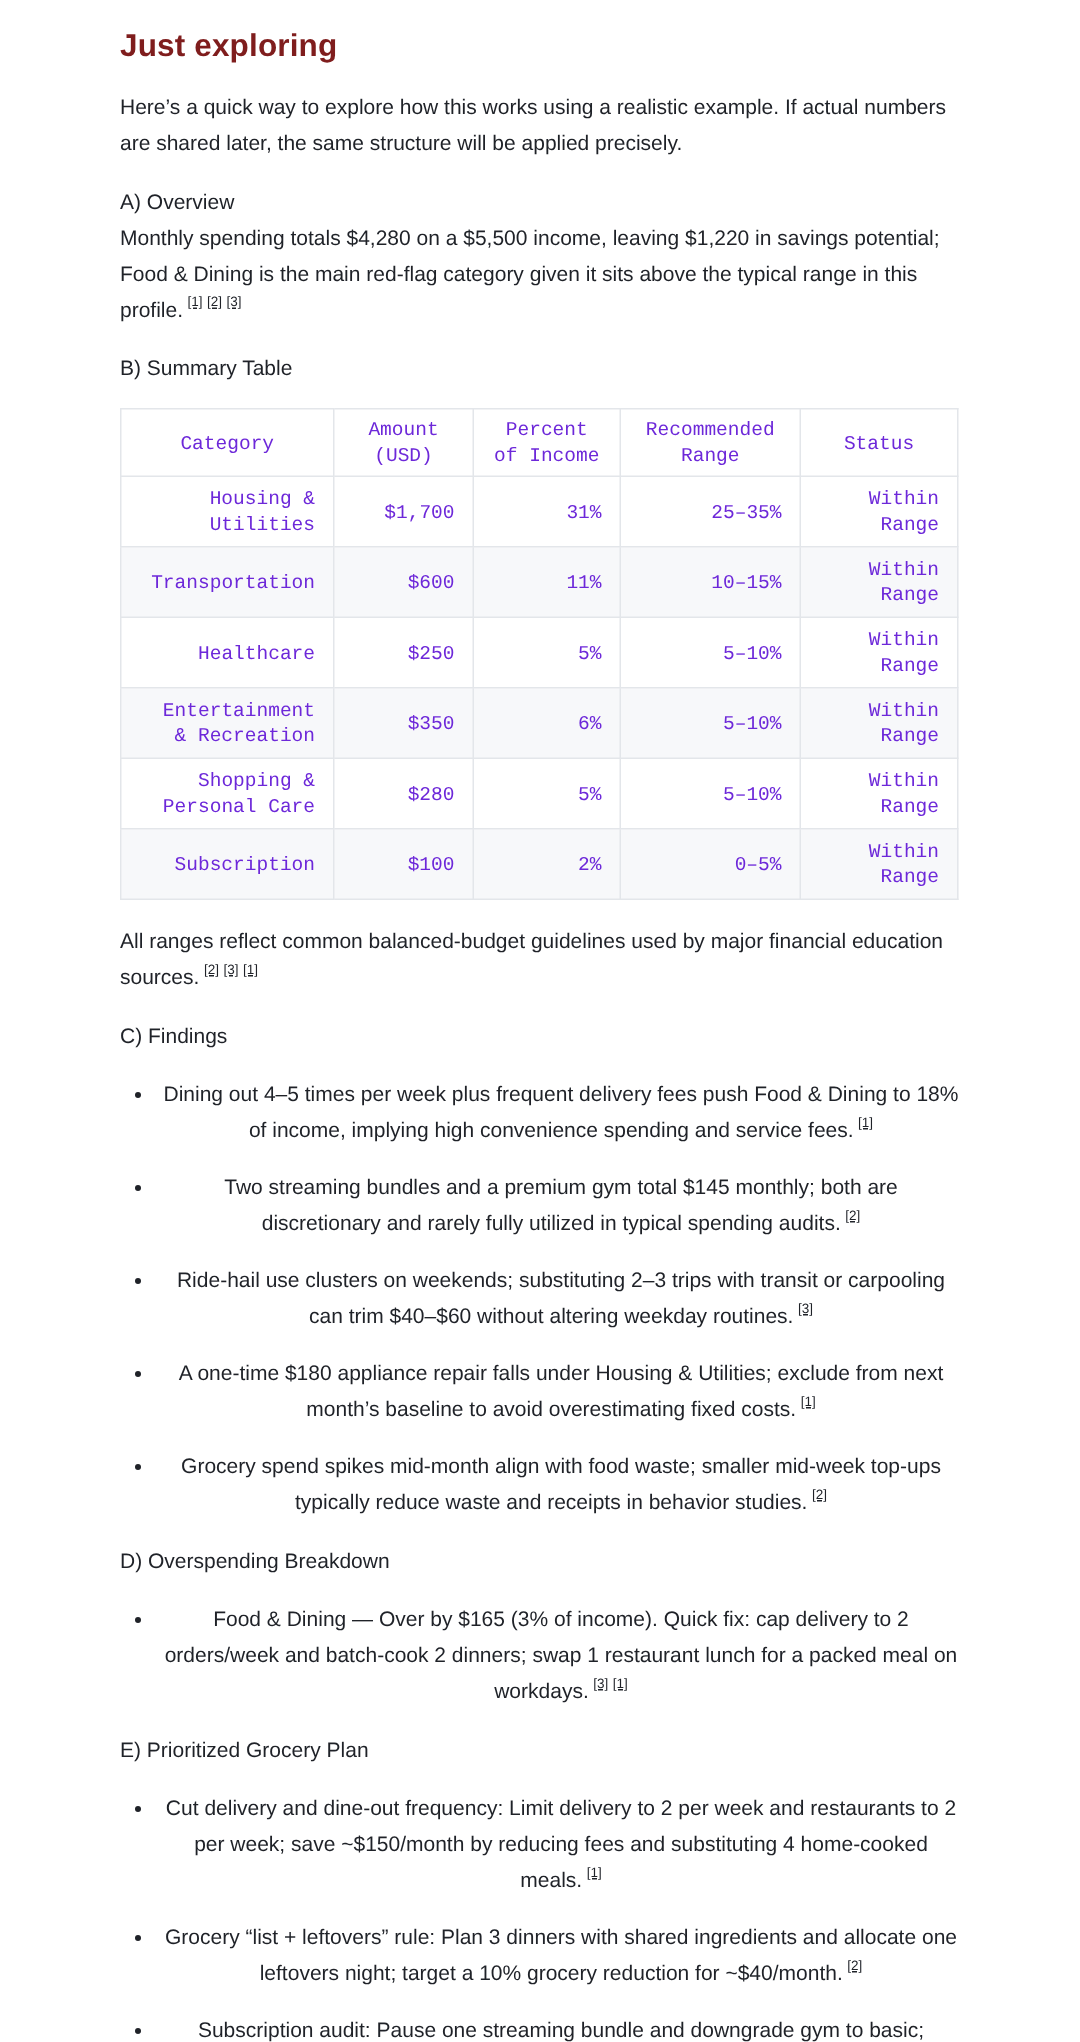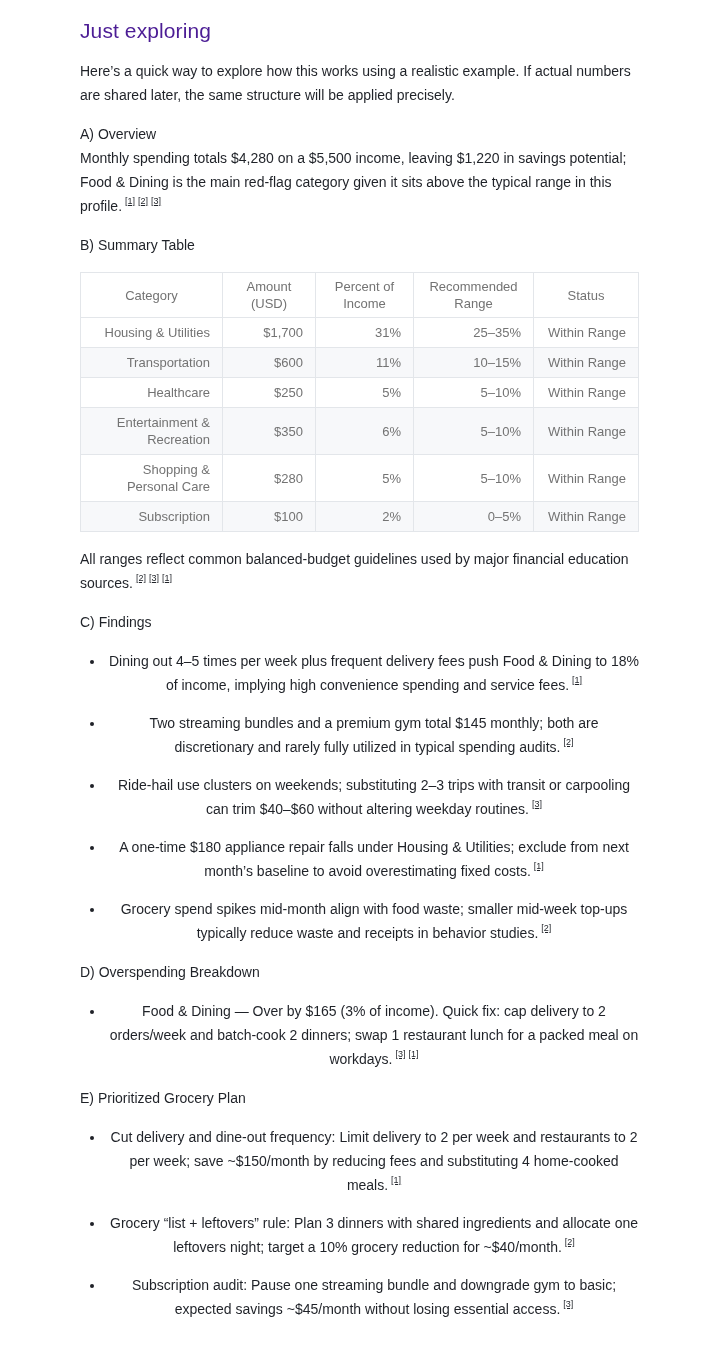--- a/index.html
+++ b/index.html
@@ -14,22 +14,22 @@
     font-family: "Liberation Sans", "DejaVu Sans", sans-serif;
     font-size: 14px;
     line-height: 24px;
   }
   * { box-sizing: border-box; }
   .page { padding: 17px 80px 60px 80px; }
 
   .title {
     font-size: 21px;
     line-height: 27px;
-    font-weight: 400;
-    color: #4c1d95;
+    font-weight: 700;
+    color: #7f1d1d;
     margin: 0 0 15px 0;
     letter-spacing: 0.1px;
   }
   .para { margin: 0 0 15px 0; }
   .sec-heading { margin: 0 0 15px 0; }
   .sec-heading.tight { margin-bottom: 0; }
 
   sup.ref {
     font-size: 9px;
     line-height: 0;
@@ -42,21 +42,22 @@
     text-decoration: underline;
   }
 
   table.summary-table {
     border-collapse: collapse;
     table-layout: fixed;
     width: 558px;
     margin: 3px 0 15px 0;
     font-size: 13px;
     line-height: 17px;
-    color: #737373;
+    color: #6d28d9;
+    font-family: Liberation Mono, monospace;
   }
   table.summary-table th,
   table.summary-table td {
     border: 1px solid #e3e6ea;
     padding: 6px 12px;
     vertical-align: middle;
     font-weight: 400;
     text-align: right;
     word-wrap: break-word;
   }

